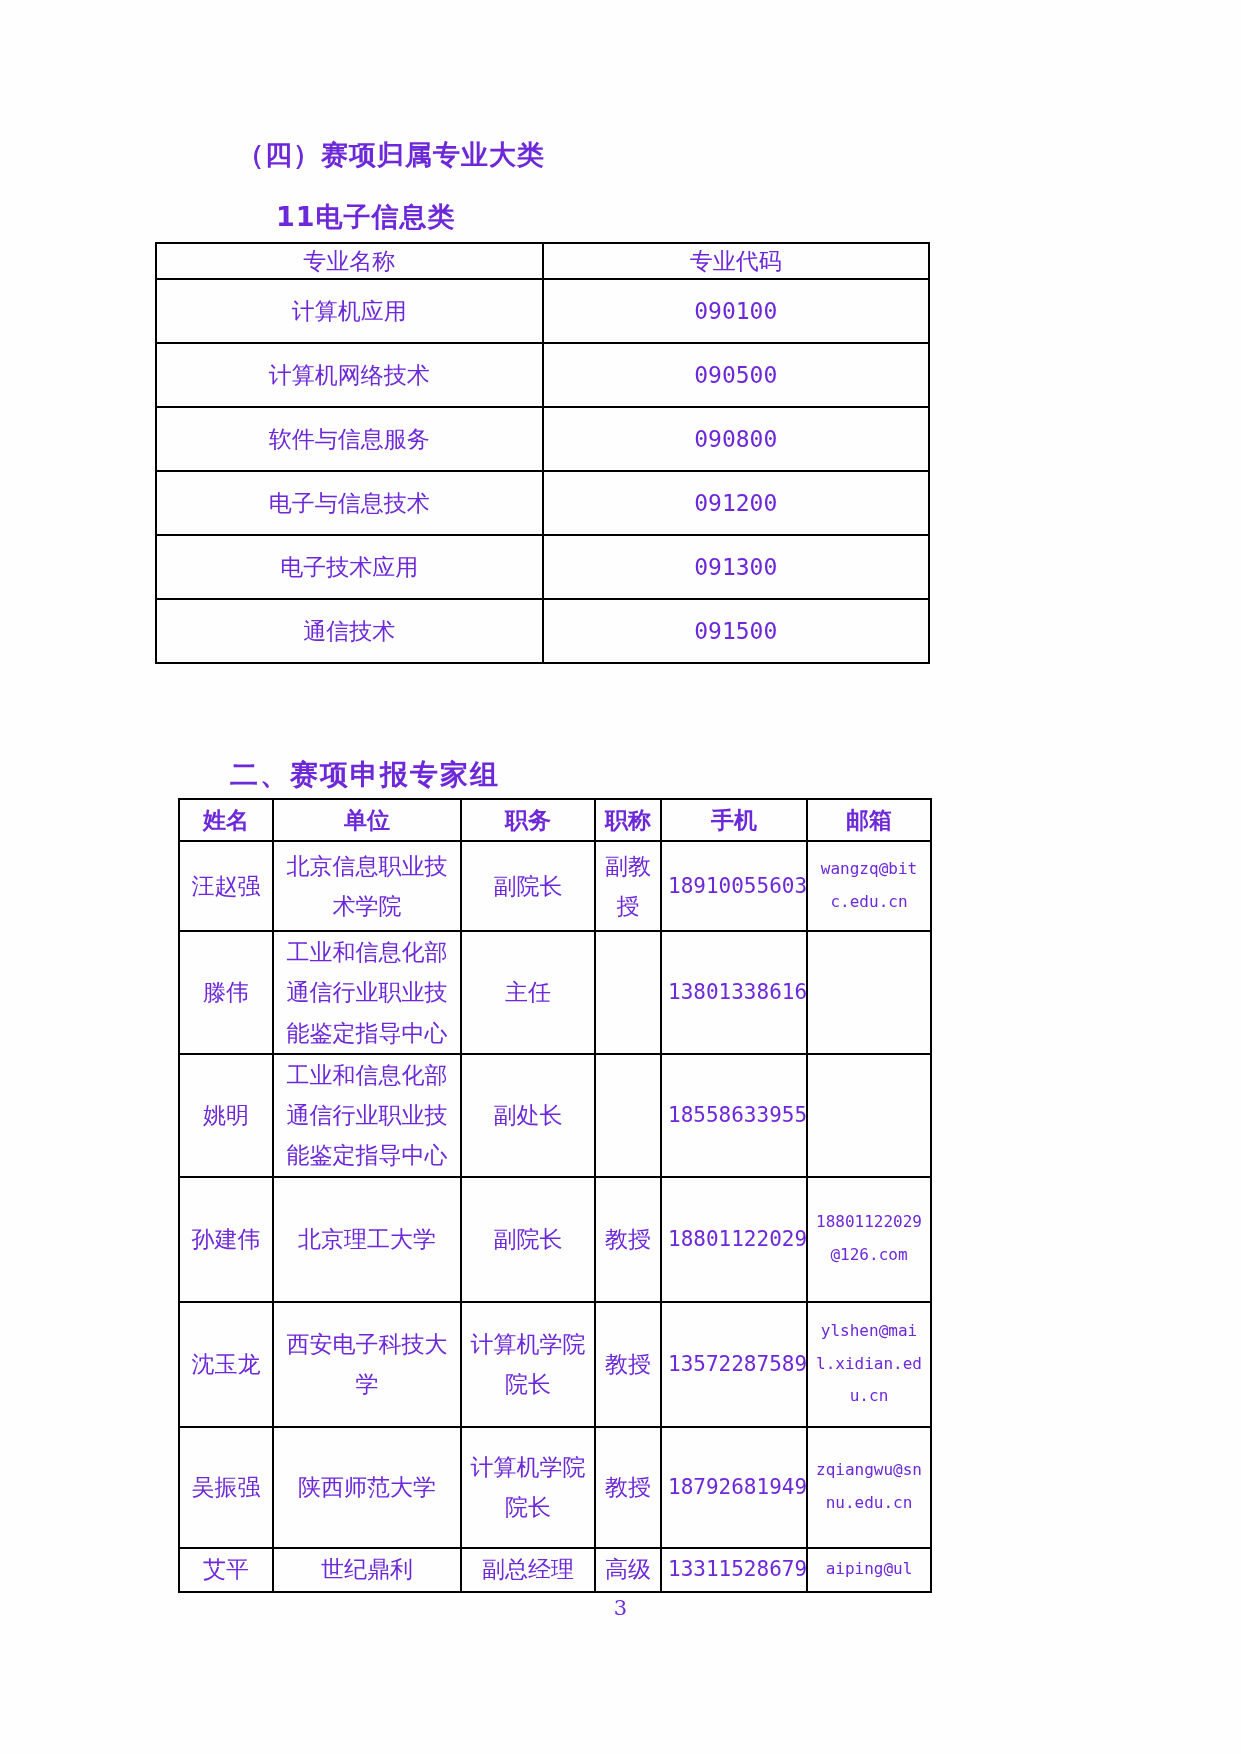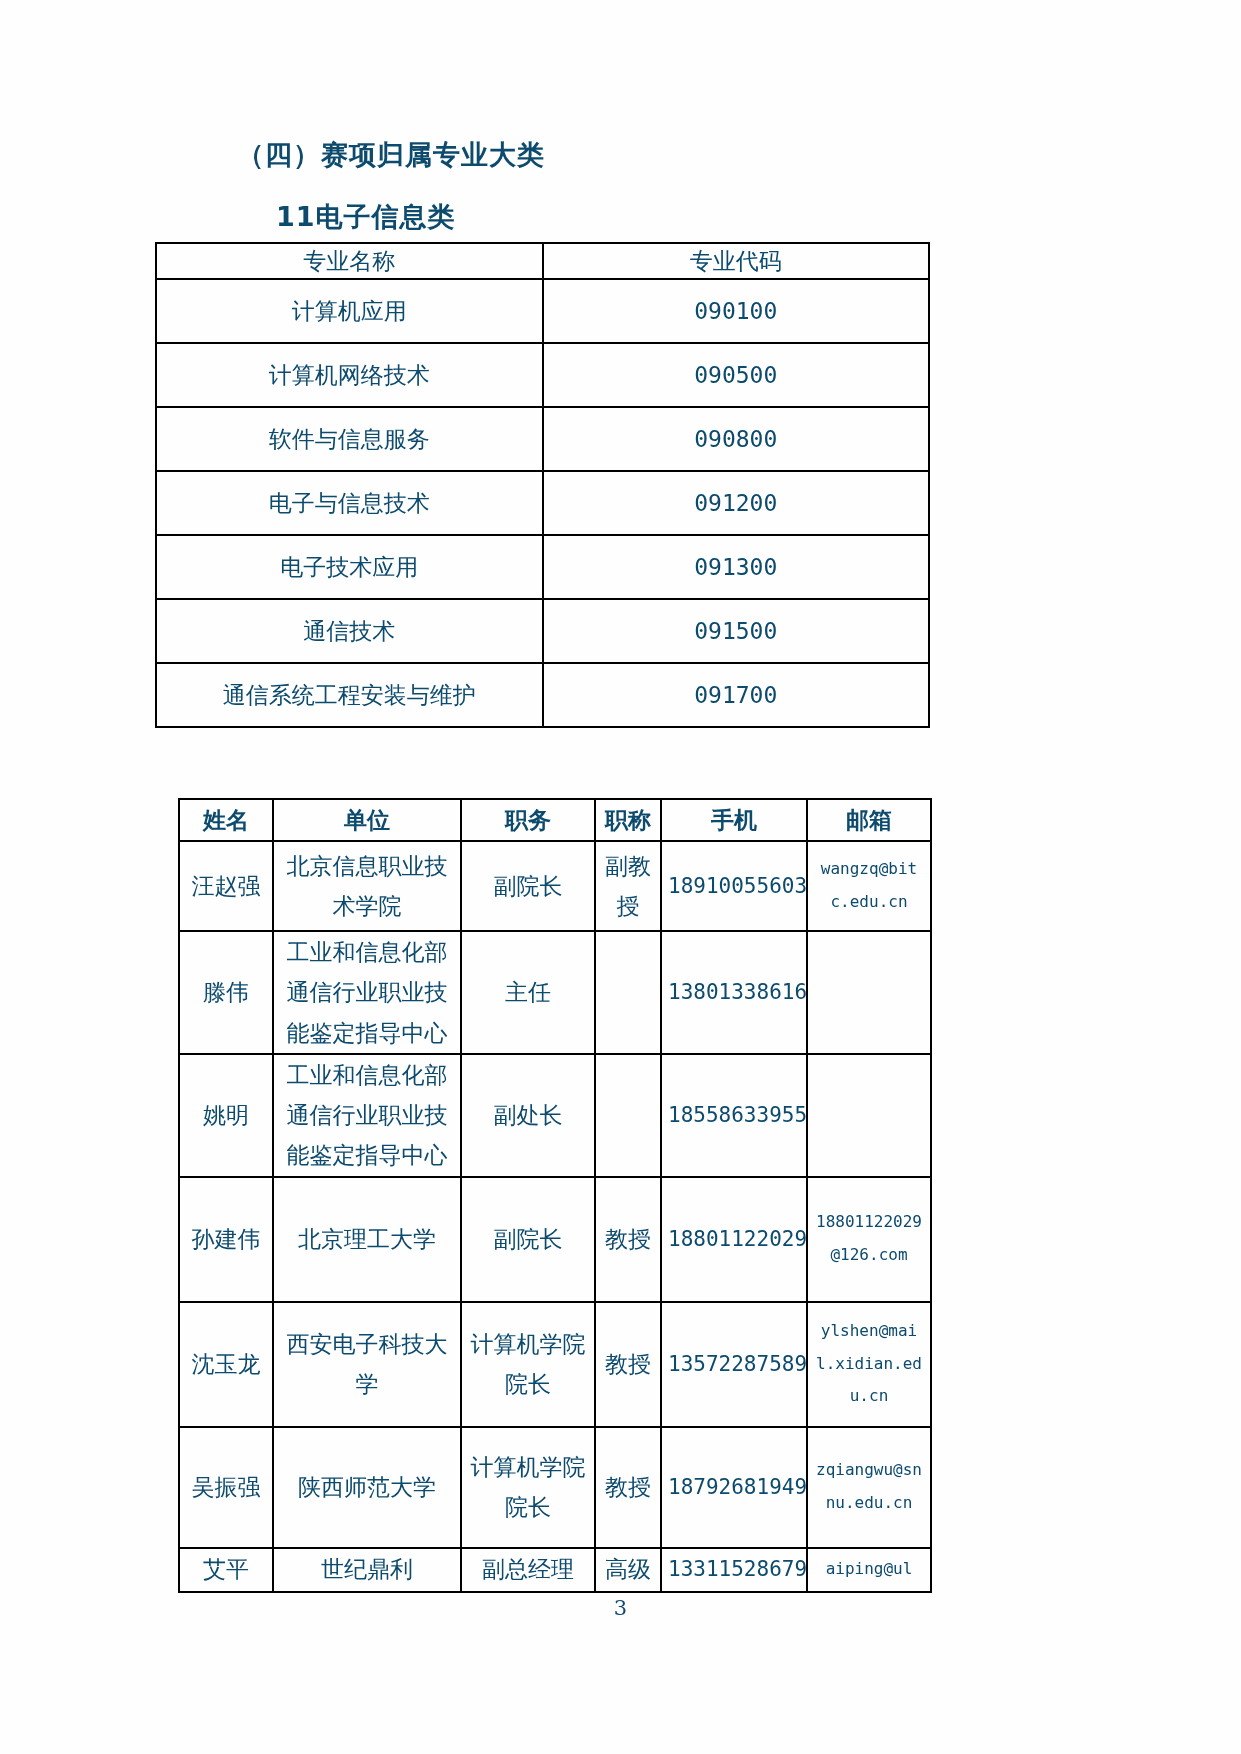--- a/index.html
+++ b/index.html
@@ -3,21 +3,21 @@
 <meta charset="utf-8">
 <style>
   * { margin: 0; padding: 0; box-sizing: border-box; }
   html, body { background: #ffffff; }
   .page {
     position: relative;
     width: 1241px;
     height: 1754px;
     margin: 0 auto;
     background: #fefefe;
-    color: #0c4a6e;
+    color: #6d28d9;
     font-family: "DejaVu Sans", "Liberation Sans", sans-serif;
     overflow: hidden;
   }
   .h-sec4 {
     position: absolute;
     left: 237px; top: 137px;
     font-size: 27px;
     font-weight: 600;
     letter-spacing: 1px;
   }
@@ -123,27 +123,24 @@
       <td class="code">091200</td>
     </tr>
     <tr>
       <td>电子技术应用</td>
       <td class="code">091300</td>
     </tr>
     <tr>
       <td>通信技术</td>
       <td class="code">091500</td>
     </tr>
-    <tr>
-      <td>通信系统工程安装与维护</td>
-      <td class="code">091700</td>
-    </tr>
   </tbody>
     </table>
 
+  <div class="h-sec2">二、赛项申报专家组</div>
 
   <table class="t-experts">
     <colgroup>
       <col style="width:94px">
         <col style="width:188px">
         <col style="width:134px">
       <col style="width:66px">
         <col style="width:146px">
         <col style="width:124px">
     </colgroup>

